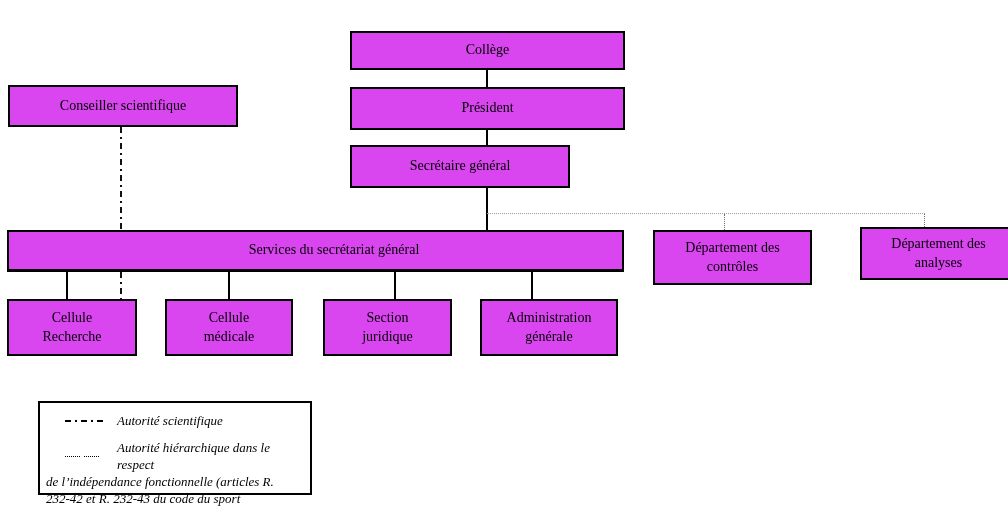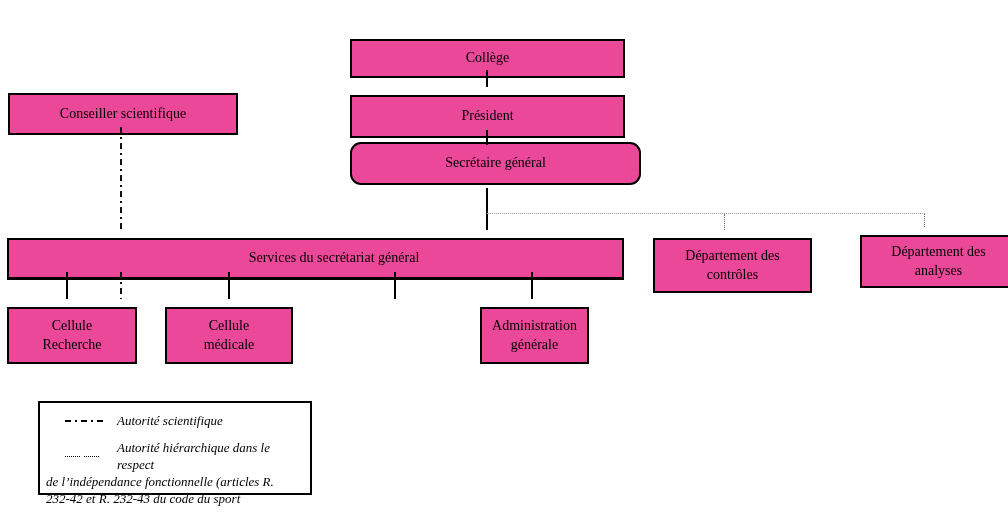--- a/index.html
+++ b/index.html
@@ -10,41 +10,40 @@
     background: #ffffff;
     font-family: "Liberation Serif", "DejaVu Serif", serif;
     color: #000;
     overflow: hidden;
   }
   
   .box {
     position: absolute;
     box-sizing: border-box;
     border: 2px solid #000;
-    background: #ec4899;
+    background: #d946ef;
     display: flex;
     align-items: center;
     justify-content: center;
     text-align: center;
     font-size: 14px;
     line-height: 1.3;
-    margin-top: 8px;
   }
   .box .lbl { display: inline-block; }
   #b-college     { left: 350px; top: 31px;  width: 275px; height: 39px; }
   #b-president   { left: 350px; top: 87px;  width: 275px; height: 43px; }
-  #b-secretaire  { left: 350px; top: 134px; width: 291px; height: 43px; border-radius: 11px; }
+  #b-secretaire  { left: 350px; top: 145px; width: 220px; height: 43px; }
   #b-conseiller  { left: 8px;   top: 85px;  width: 230px; height: 42px; }
   #b-services    { left: 7px;   top: 230px; width: 617px; height: 42px; border-bottom-width: 3px; padding-left: 37px; }
   #b-controles   { left: 653px; top: 230px; width: 159px; height: 55px; }
   #b-analyses    { left: 860px; top: 227px; width: 157px; height: 53px; }
   #b-recherche   { left: 7px;   top: 299px; width: 130px; height: 57px; }
   #b-medicale    { left: 165px; top: 299px; width: 128px; height: 57px; }
   #b-juridique   { left: 323px; top: 299px; width: 129px; height: 57px; }
-  #b-admin       { left: 480px; top: 299px; width: 109px; height: 57px; }
+  #b-admin       { left: 480px; top: 299px; width: 138px; height: 57px; }
   #b-recherche .lbl, #b-medicale .lbl, #b-juridique .lbl { max-width: 80px; }
   #b-admin .lbl { max-width: 110px; }
   #b-controles .lbl, #b-analyses .lbl { max-width: 120px; }
 
   
   .vline {
     position: absolute;
     width: 0;
     border-left: 2px solid #000;
   }
@@ -152,20 +151,23 @@
     <span class="lbl">Département des contrôles</span>
   </div>
   <div class="box" id="b-analyses">
     <span class="lbl">Département des analyses</span>
   </div>
   <div class="box" id="b-recherche">
     <span class="lbl">Cellule Recherche</span>
   </div>
   <div class="box" id="b-medicale">
     <span class="lbl">Cellule médicale</span>
+  </div>
+  <div class="box" id="b-juridique">
+    <span class="lbl">Section juridique</span>
   </div>
   <div class="box" id="b-admin">
     <span class="lbl">Administration générale</span>
   </div>
 
   <div class="vline" id="l-college-president"></div>
   <div class="vline" id="l-president-secretaire"></div>
   <div class="vline" id="l-secretaire-services"></div>
   <div class="vline" id="l-services-recherche"></div>
   <div class="vline" id="l-services-medicale"></div>

